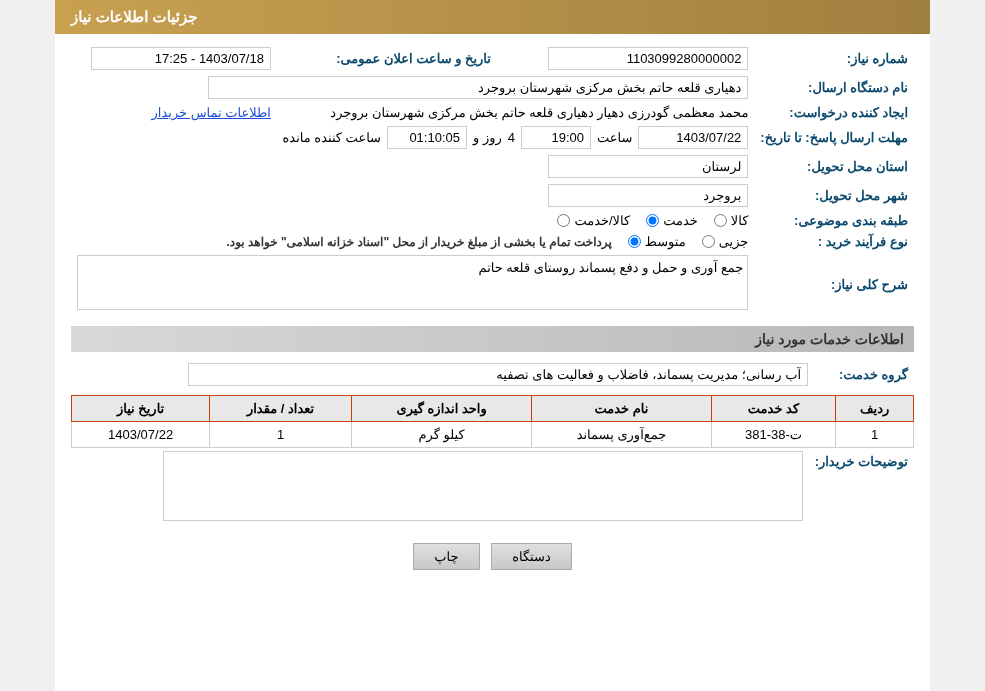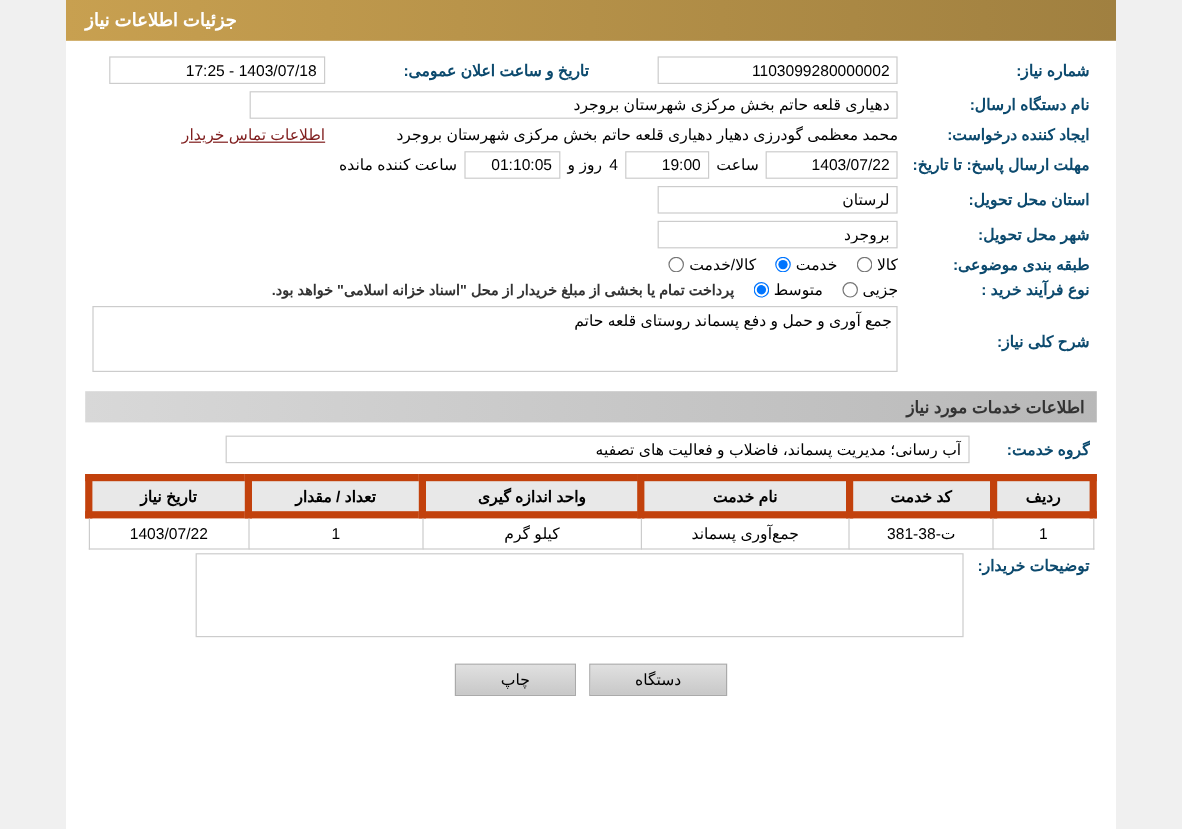--- a/index.html
+++ b/index.html
@@ -56,21 +56,21 @@
     .input-box {
       border: 1px solid #ccc;
       background: #fff;
       padding: 3px 6px;
       font-size: 13px;
       font-family: Tahoma, Arial, sans-serif;
       direction: rtl;
     }
     .input-medium { width: 200px; }
     .link-style {
-      color: #7f1d1d;
+      color: #1d4ed8;
       text-decoration: underline;
       cursor: pointer;
     }
     .date-time-row {
       display: flex;
       align-items: center;
       gap: 6px;
       direction: rtl;
     }
     .date-time-row span {
@@ -102,38 +102,38 @@
       padding: 4px;
       background: #fff;
     }
     .services-table {
       width: 100%;
       border-collapse: collapse;
       margin-top: 6px;
     }
     .services-table th {
       background: #e8e8e8;
-      border: 6px solid #c2410c;
+      border: 1px solid #c2410c;
       padding: 5px 8px;
       font-weight: bold;
     }
     .services-table td {
       border: 1px solid #ccc;
       padding: 5px 8px;
       text-align: center;
     }
     .services-table tr:nth-child(even) td {
       background: #f9f9f9;
     }
     .button-bar {
       text-align: center;
       margin: 16px 0 10px 0;
     }
     .btn {
-      padding: 5px 37px;
+      padding: 5px 20px;
       font-family: Tahoma, Arial, sans-serif;
       font-size: 13px;
       cursor: pointer;
       border: 1px solid #aaa;
       margin: 0 4px;
     }
     .btn-print {
       background: linear-gradient(to bottom, #e0e0e0, #c8c8c8);
     }
     .btn-back {

